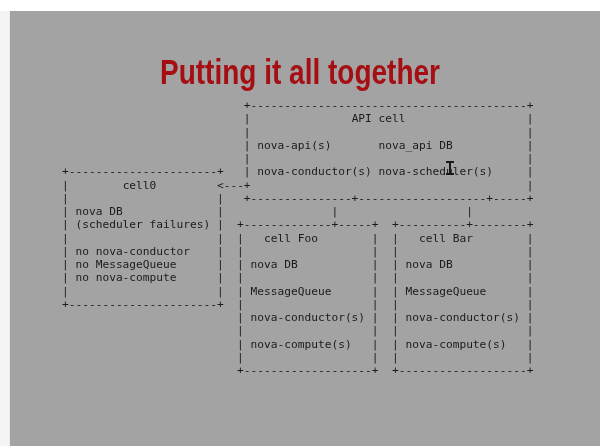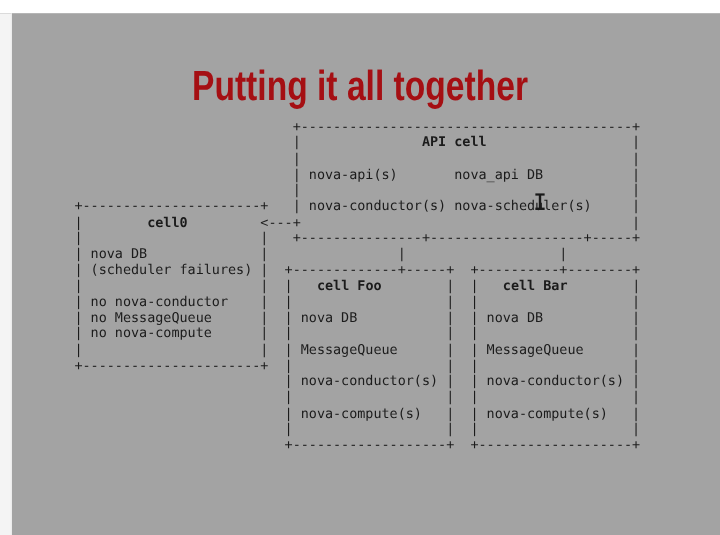--- a/index.html
+++ b/index.html
@@ -42,21 +42,21 @@
   }
   .diagram {
     position: absolute;
     left: 62px; top: 88px;
     margin: 0;
     font-family: "DejaVu Sans Mono", "Liberation Mono", monospace;
     font-size: 11.2px;
     line-height: 13.25px;
     white-space: pre;
   }
-  .diagram b { font-weight: bold; }
+  .diagram b { font-weight: normal; }
   .ibeam {
     position: absolute;
     left: 446px; top: 150px;
     width: 8px; height: 14px;
   }
 </style>
 </head>
 <body>
 
 <div class="slide" style="background: #a3a3a3; margin-top: 11px;">

